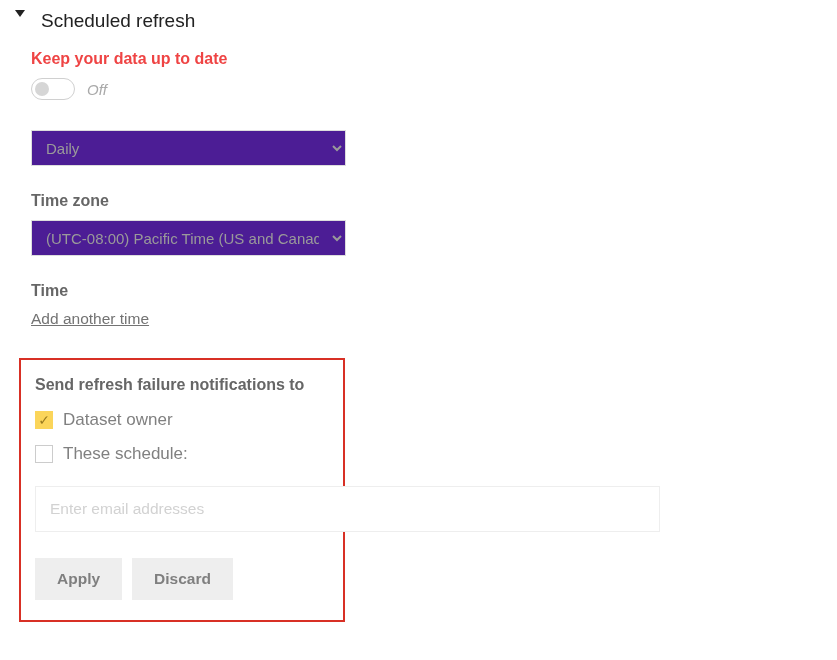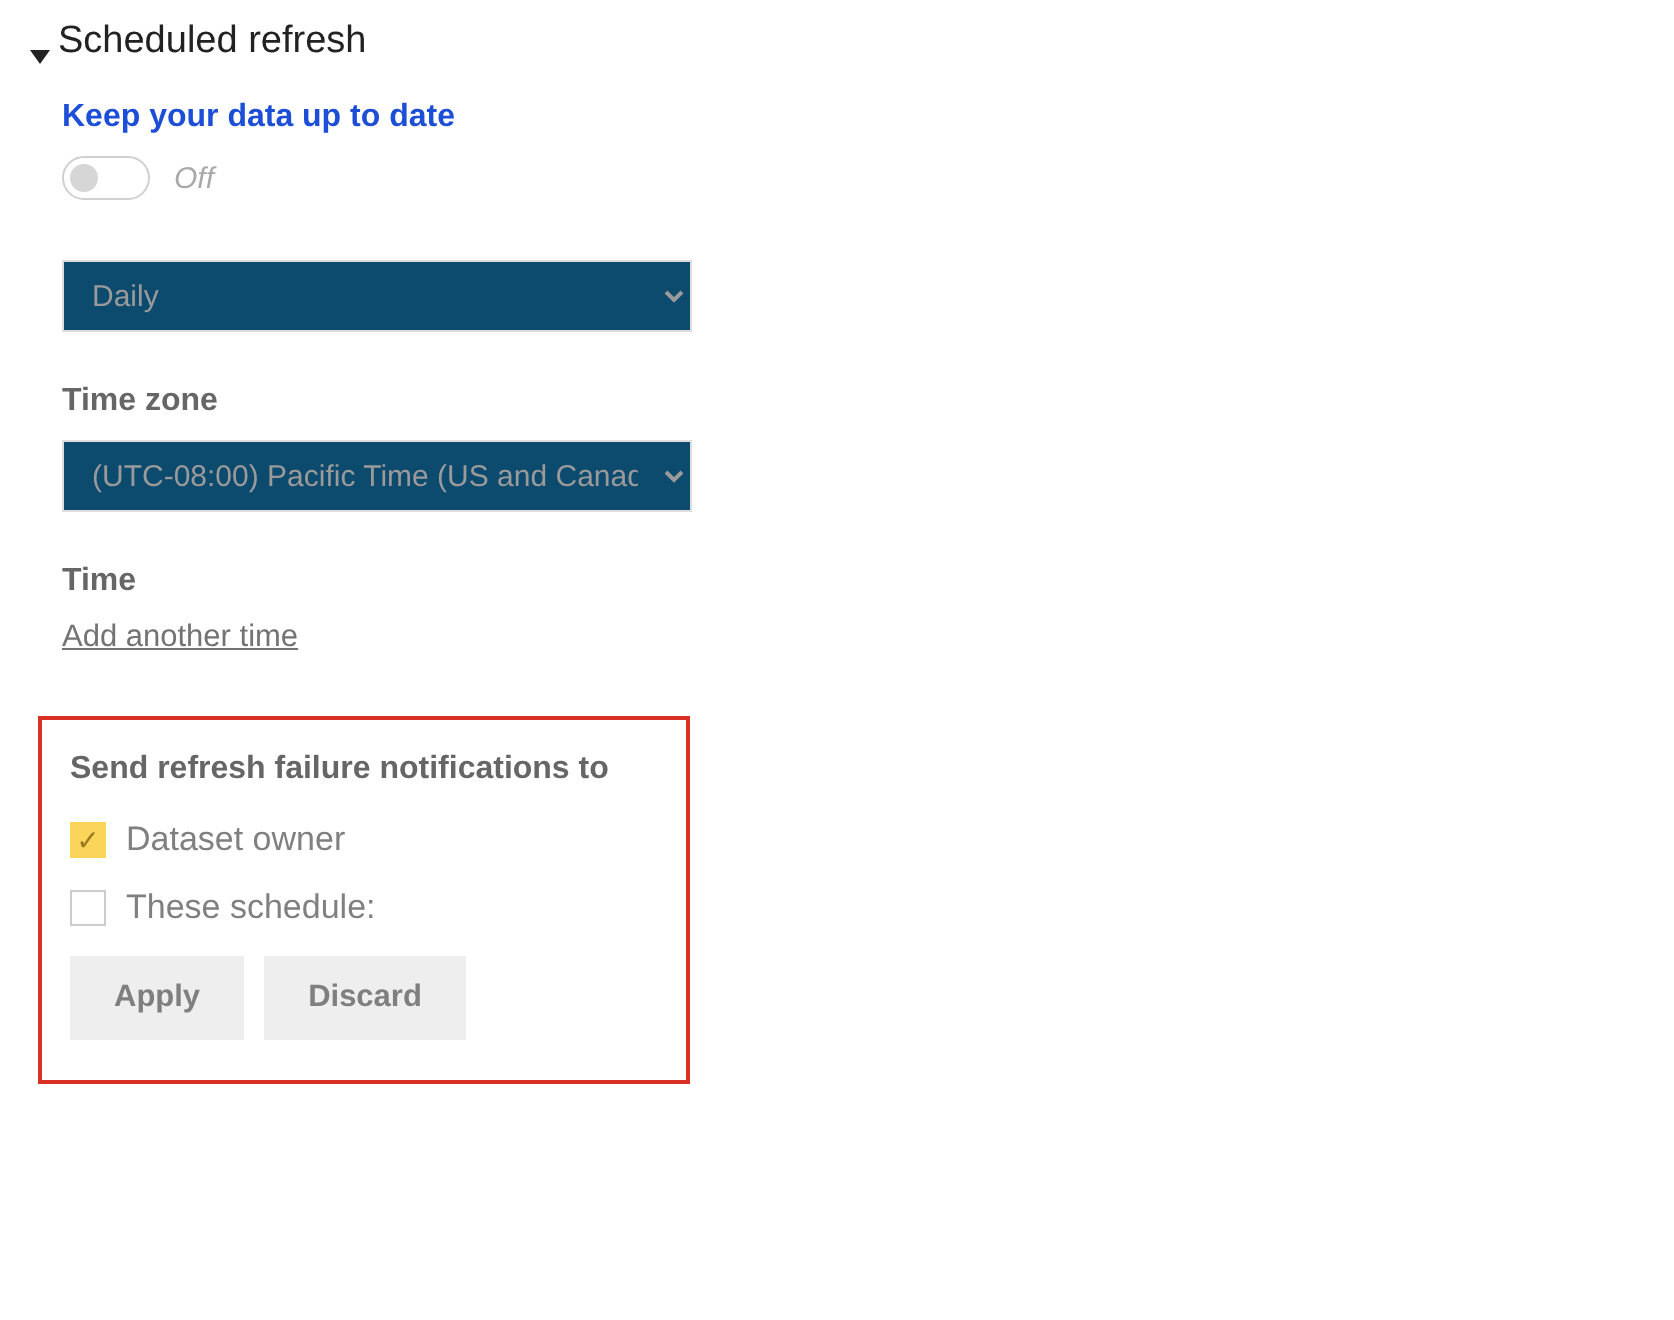--- a/index.html
+++ b/index.html
@@ -5,22 +5,22 @@
     * { box-sizing: border-box; margin: 0; padding: 0; }
     body {
       font-family: "Segoe UI", Arial, sans-serif;
       background: #ffffff;
       color: #333;
       padding: 10px 0 0 0;
       width: 837px;
     }
     .section-header {
       display: flex;
-      align-items: flex-end;
-      gap: 4px;
+      align-items: flex-start;
+      gap: 16px;
       padding-left: 15px;
       margin-bottom: 18px;
     }
     .caret {
       width: 0; height: 0;
       border-left: 5px solid transparent;
       border-right: 5px solid transparent;
       border-top: 7px solid #222;
       display: inline-block;
     }
@@ -29,21 +29,21 @@
       font-weight: 400;
       color: #222;
     }
     .content {
       padding-left: 31px;
       padding-right: 20px;
     }
     .sub-heading {
       font-size: 16px;
       font-weight: 600;
-      color: #1d4ed8;
+      color: #ef4444;
       margin-bottom: 10px;
     }
     .desc {
       font-size: 15.5px;
       color: #8a8a8a;
       margin-bottom: 18px;
       line-height: 1.4;
     }
     .link {
       color: #0b8df0;
@@ -78,21 +78,21 @@
     .field-label {
       font-size: 16px;
       font-weight: 600;
       color: #666;
       margin-bottom: 10px;
     }
     .select {
       width: 315px;
       height: 36px;
       border: 1px solid #ddd;
-      background: #0c4a6e;
+      background: #4c1d95;
       color: #9a9a9a;
       font-size: 15px;
       padding: 0 10px;
       font-family: inherit;
       margin-bottom: 26px;
       appearance: auto;
     }
     .time-label {
       font-size: 16px;
       font-weight: 600;
@@ -215,18 +215,21 @@
       <span>✓</span>
     </div>
     <span class="check-label">Dataset owner</span>
   </div>
 
   <div class="check-row">
     <div class="checkbox"></div>
     <span class="check-label">These schedule:</span>
   </div>
 
+  <div class="email-input-wrap">
+    <input type="text" class="email-input" placeholder="Enter email addresses" style="">
+  </div>
 
   <div class="btn-row">
     <button class="btn">Apply</button>
     <button class="btn">Discard</button>
   </div>
 </div>
 
 </body></html>

